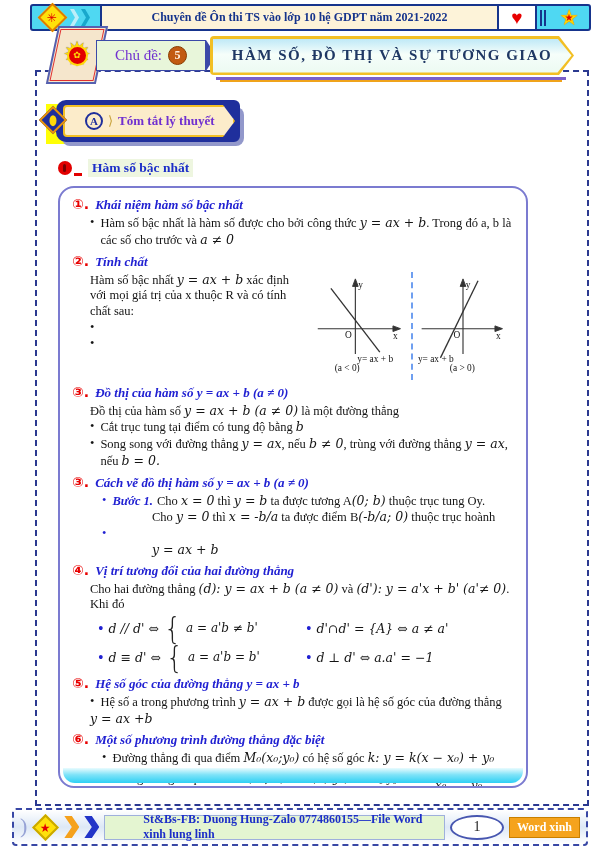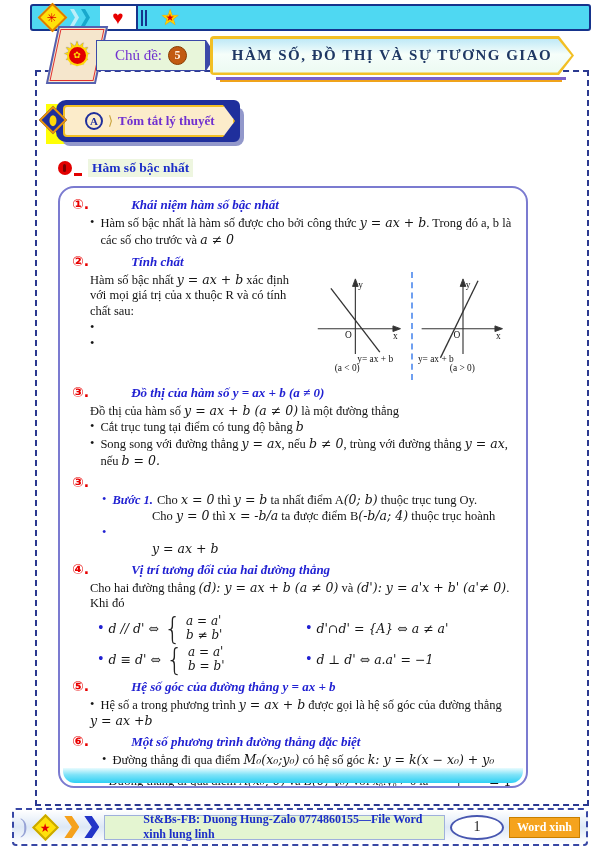--- a/index.html
+++ b/index.html
@@ -80,21 +80,21 @@
   .topic-label{background:#eef6e0;color:#1c2ec8;font-weight:bold;font-size:13.5px;padding:1px 4px;}
 
   
   .box{position:absolute;left:58px;top:186px;width:470px;height:602px;border:2px solid #7b7bd0;border-radius:16px;
        background:#fff;box-sizing:border-box;padding:8px 10px 20px 8px;overflow:hidden;}
   .box-bottom{position:absolute;left:3px;right:3px;bottom:3px;height:15px;border-radius:0 0 12px 12px;
               background:linear-gradient(180deg,#eafbfe 0%,#7fe3f8 45%,#2ed0f4 100%);}
   .sec{margin-bottom:4px;}
   .sec-head{display:flex;align-items:baseline;gap:6px;margin-bottom:2px;padding-left:4px;}
   .num{color:#e80000;font-weight:bold;font-size:14px;font-family:"DejaVu Sans",sans-serif;flex:0 0 auto;}
-  .sec-title{color:#2121d2;font-weight:bold;font-style:italic;font-size:13px;margin-left:36px;}
+  .sec-title{color:#2121d2;font-weight:bold;font-style:italic;font-size:13px;}
   .line{font-size:12.5px;line-height:1.26;color:#141414;}
   .ind1{padding-left:22px;}
   .ind2{padding-left:34px;}
   .ind-cont{padding-left:84px;}
   .bullet-line{display:flex;gap:6px;}
   .bl-dot{flex:0 0 auto;color:#141414;}
   .bl-dot.blue{color:#2121d2;}
   .m{font-style:italic;font-family:"DejaVu Serif",serif;}
   .step-label{color:#2121d2;font-weight:bold;font-style:italic;margin-right:4px;}
 
@@ -106,21 +106,21 @@
   .gwrap.right{border-left:2px dashed #6f9ff0;}
   .gt{font-family:"Liberation Serif",serif;font-size:10px;fill:#111;}
   .gcap{font-family:"Liberation Serif",serif;font-size:10px;fill:#111;}
 
   
   .frow{display:flex;padding-left:30px;margin:2px 0;align-items:center;}
   .fcol1{width:208px;display:flex;align-items:center;gap:5px;}
   .fcol2{flex:1;display:flex;align-items:center;gap:5px;}
   .flhs,.frhs{font-style:italic;font-family:"DejaVu Serif",serif;font-size:12.5px;color:#141414;}
   .brace{font-family:"DejaVu Sans",sans-serif;font-size:27px;font-weight:200;color:#222;line-height:1;transform:scaleY(1.1);}
-  .cases{display:flex;flex-direction:column;font-style:italic;font-family:"DejaVu Serif",serif;font-size:12px;line-height:1.2;color:#141414;}
+  .cases{display:flex;flex-direction:row;font-style:italic;font-family:"DejaVu Serif",serif;font-size:12px;line-height:1.2;color:#141414;}
 
   
   .fracline{display:flex;align-items:center;gap:2px;}
   .frac{display:inline-block;text-align:center;font-style:italic;font-family:"DejaVu Serif",serif;font-size:11.5px;line-height:1.05;margin:0 2px;}
   .frac-n{display:block;border-bottom:1px solid #222;padding:0 3px;}
   .frac-d{display:block;padding:0 3px;}
   .fracop{font-family:"DejaVu Serif",serif;font-size:12.5px;}
 
   
   .footer{position:absolute;left:12px;top:808px;width:576px;height:38px;border:2px dashed #3847a5;border-radius:4px;
@@ -146,20 +146,23 @@
 
 <div class="page">
 
   <div class="banner">
     <div class="b-left">
       <span class="b-diamond">
           <span class="b-burst">✳</span>
         </span>
       <span class="b-chev c1"></span>
       <span class="b-chev c2"></span>
+    </div>
+    <div class="b-cream">
+      <span class="b-text">Chuyên đề Ôn thi TS vào lớp 10 hệ GDPT năm 2021-2022</span>
     </div>
     <div class="b-heart">
         <span>♥</span>
       </div>
     <div class="b-sep">
         <i></i>
         <i></i>
       </div>
     <div class="b-star">
       <span class="b-star-outer">★</span>
@@ -287,26 +290,27 @@
       </div>
       <div class="line ind1 bullet-line">
         <span class="bl-dot">•</span>
         <span><span>Song song với đường thẳng </span><span class="m">y = ax</span><span>, nếu </span><span class="m">b ≠ 0</span><span>, trùng với đường thẳng </span><span class="m">y = ax</span><span>, nếu </span><span class="m">b = 0.</span></span>
       </div>
     </div>
 
     <div class="sec">
       <div class="sec-head">
         <span class="num">③.</span>
+        <span class="sec-title">Cách vẽ đồ thị hàm số y = ax + b (a ≠ 0)</span>
       </div>
       <div class="line ind2 bullet-line">
         <span class="bl-dot blue">•</span>
-        <span><span class="step-label">Bước 1.</span><span><span>Cho </span><span class="m">x = 0</span><span> thì </span><span class="m">y = b</span><span> ta nhất điểm A</span><span class="m">(0; b)</span><span> thuộc trục tung Oy.</span></span></span>
-      </div>
-      <div class="line ind-cont"><span>Cho </span><span class="m">y = 0</span><span> thì </span><span class="m">x = -b/a</span><span> ta được điểm B</span><span class="m">(-b/a; 4)</span><span> thuộc trục hoành</span></div>
+        <span><span class="step-label">Bước 1.</span><span><span>Cho </span><span class="m">x = 0</span><span> thì </span><span class="m">y = b</span><span> ta được tương A</span><span class="m">(0; b)</span><span> thuộc trục tung Oy.</span></span></span>
+      </div>
+      <div class="line ind-cont"><span>Cho </span><span class="m">y = 0</span><span> thì </span><span class="m">x = -b/a</span><span> ta được điểm B</span><span class="m">(-b/a; 0)</span><span> thuộc trục hoành</span></div>
       <div class="line ind2 bullet-line">
         <span class="bl-dot blue">•</span>
       </div>
       <div class="line ind-cont m">y = ax + b</div>
     </div>
 
     <div class="sec">
       <div class="sec-head">
         <span class="num">④.</span>
         <span class="sec-title">Vị trí tương đối của hai đường thẳng</span>

